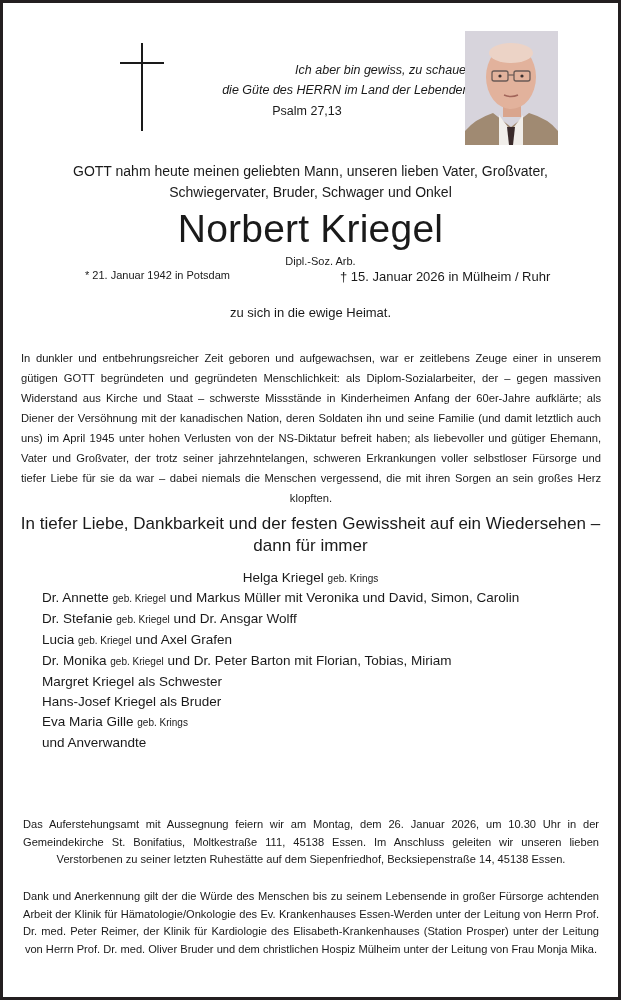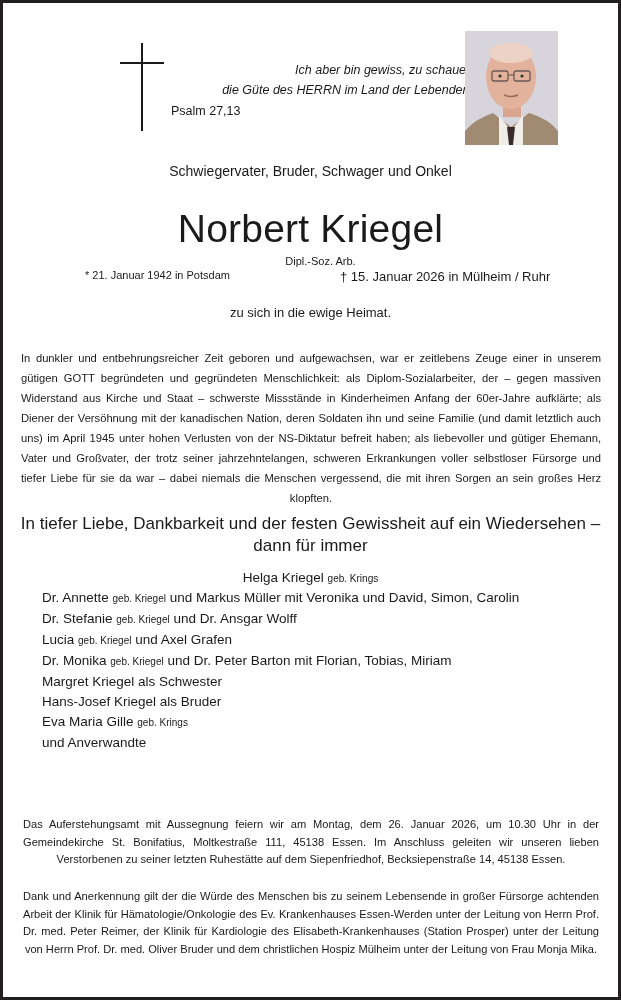--- a/index.html
+++ b/index.html
@@ -1,21 +1,21 @@
 <!DOCTYPE html>
 <html><head>
 <meta charset="utf-8">
 <style>
   html, body { margin:0; padding:0; }
   body { width:621px; height:1000px; background:#231f20; font-family:"Liberation Sans", sans-serif; color:#1a1a1a; }
   .page { position:absolute; left:3px; top:3px; width:615px; height:994px; background:#fff; overflow:hidden; }
   .cross-v { position:absolute; left:138px; top:40px; width:2px; height:88px; background:#1a1a1a; }
   .cross-h { position:absolute; left:117px; top:59px; width:44px; height:2px; background:#1a1a1a; }
   .verse { position:absolute; left:150px; top:57px; width:320px; text-align:right; font-size:12.5px; font-style:italic; line-height:20px; }
-  .psalm { position:absolute; left:168px; top:101px; width:320px; font-size:12.5px; }
+  .psalm { position:absolute; left:144px; top:101px; width:320px; text-align:center; font-size:12.5px; }
   .photo { position:absolute; left:462px; top:28px; width:93px; height:114px; background:#d7d4dc; overflow:hidden; }
   .center { position:absolute; left:0; width:615px; text-align:center; }
   .intro { top:158px; font-size:14px; line-height:21px; }
   .name { top:204px; font-size:39px; letter-spacing:0.2px; }
   .title { top:252px; font-size:11px;padding-left:10px; }
   .birth { position:absolute; left:82px; top:266px; font-size:11px; }
   .death { position:absolute; left:337px; top:266px; font-size:13px; }
   .heimat { top:302px; font-size:13px; }
   .bio { position:absolute; left:18px; width:580px; top:345px; font-size:11.2px; line-height:20px; text-align:justify; text-align-last:center; }
   .love { top:510px; font-size:17px; line-height:22px;text-align:center; }
@@ -51,20 +51,21 @@
       <rect x="27" y="40" width="16" height="10" rx="2" fill="none" stroke="#6a5a55" stroke-width="1.3"></rect>
       <rect x="49" y="40" width="16" height="10" rx="2" fill="none" stroke="#6a5a55" stroke-width="1.3"></rect>
       <line x1="43" y1="44" x2="49" y2="44" stroke="#6a5a55" stroke-width="1.2"></line>
       <circle cx="35" cy="45" r="1.6" fill="#3a3030"></circle>
       <circle cx="57" cy="45" r="1.6" fill="#3a3030"></circle>
       <path d="M39 64 Q46 67 53 64" stroke="#a2655a" stroke-width="1.4" fill="none"></path>
     </svg>
   </div>
 
   <div class="center intro">
+    <div>GOTT nahm heute meinen geliebten Mann, unseren lieben Vater, Großvater,</div>
     <div>Schwiegervater, Bruder, Schwager und Onkel</div>
   </div>
 
   <div class="center name">Norbert Kriegel</div>
   <div class="center title">Dipl.-Soz. Arb.</div>
   <div class="birth">* 21. Januar 1942 in Potsdam</div>
   <div class="death">† 15. Januar 2026 in Mülheim / Ruhr</div>
 
   <div class="center heimat">zu sich in die ewige Heimat.</div>
 

